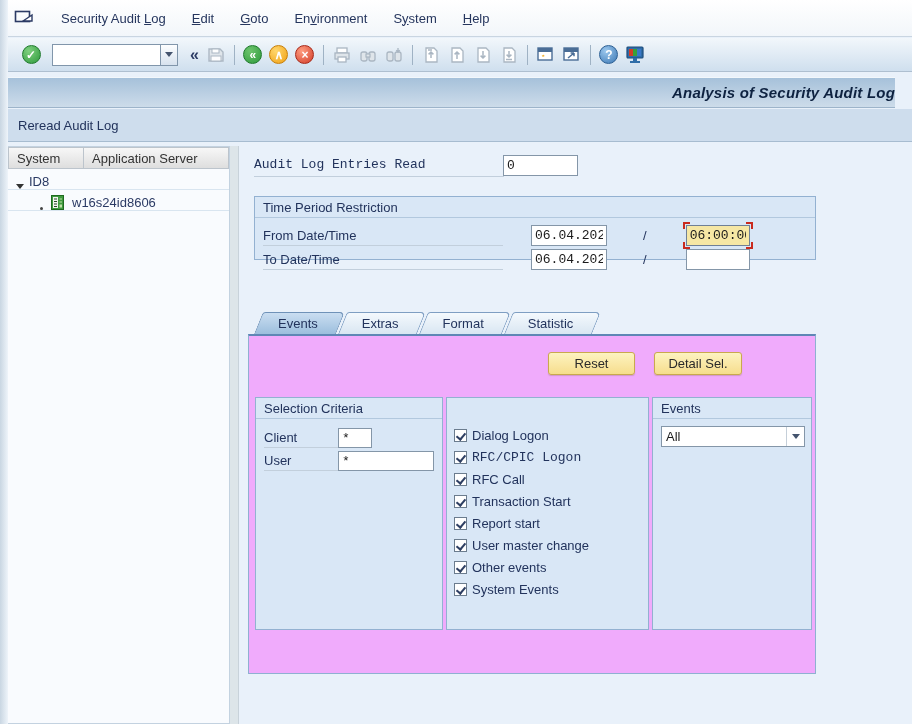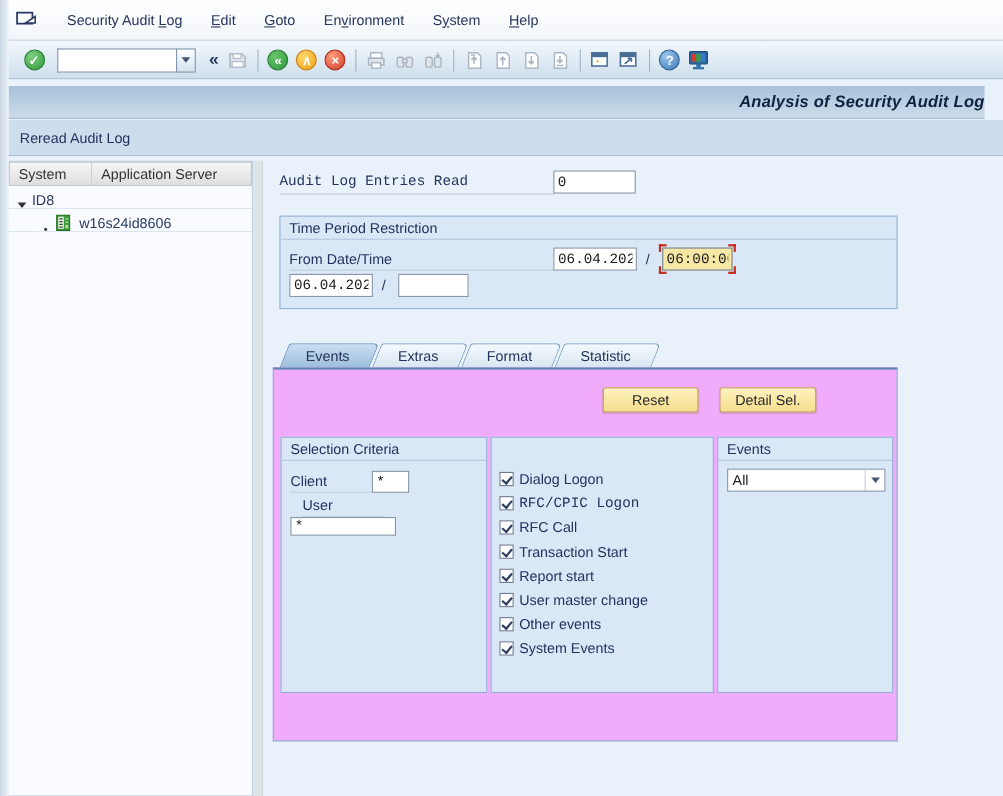--- a/index.html
+++ b/index.html
@@ -79,22 +79,22 @@
   input.val, .val-box { font-family:"Liberation Mono","DejaVu Sans Mono",monospace; font-size:13px;
     color:#1a1a1a; border:1px solid #8496a8; background:#fff; padding:0 3px; height:21px; }
   .readonly { background:#e3e9ef; color:#333; }
 
   .entries-label { position:absolute; left:14px; top:11px; width:250px; height:20px; }
   .entries-field { position:absolute; left:263px; top:9px; width:75px; }
 
   .groupbox { position:absolute; border:1px solid #93b1d1; background:#d9e7f6; }
   .gb-title { height:21px; display:flex; align-items:center; padding-left:8px; color:#22335c;
     border-bottom:1px solid #b2c8de; }
-  .gb-tpr { left:14px; top:50px; width:562px; height:85px; }
-  .tpr-row { position:absolute; left:8px; height:22px; display:flex; align-items:center; }
+  .gb-tpr { left:14px; top:50px; width:562px; height:64px; }
+  .tpr-row { position:absolute; left:8px; height:22px; display:flex; align-items:center;gap:28px; }
   .tpr-row .lbl { width:240px; height:21px; line-height:21px; border-bottom:1px solid #c2cfdc; }
   .tpr-row input.date { width:76px; }
   .slash { margin:0 8px; color:#22335c; }
   .focus-wrap { position:relative; padding:3px; }
   .focus-wrap::before { content:""; position:absolute; inset:0;
     background:
       linear-gradient(#c92a1e,#c92a1e) left 0 top 0/7px 2px,
       linear-gradient(#c92a1e,#c92a1e) left 0 top 0/2px 7px,
       linear-gradient(#c92a1e,#c92a1e) right 0 top 0/7px 2px,
       linear-gradient(#c92a1e,#c92a1e) right 0 top 0/2px 7px,
@@ -328,20 +328,21 @@
         <div class="gb-title">Time Period Restriction</div>
         <div class="tpr-row" style="top:27px;">
           <div class="lbl fieldlabel">From Date/Time</div>
           <input class="val date" value="06.04.2021" style="">
           <span class="slash">/</span>
           <span class="focus-wrap">
             <input class="val time focused" value="06:00:00" style="">
           </span>
         </div>
         <div class="tpr-row" style="top:51px;">
+          <div class="lbl fieldlabel">To Date/Time</div>
           <input class="val date" value="06.04.2021" style="">
           <span class="slash">/</span>
           <span style="padding:3px;">
             <input class="val time" value="" style="">
           </span>
         </div>
       </div>
 
       <div class="tabstrip">
         <div class="tab active">
@@ -361,21 +362,21 @@
       <div class="tabbody">
         <div class="sapbtn btn-reset">Reset</div>
         <div class="sapbtn btn-detail">Detail Sel.</div>
 
         <div class="groupbox gb-sel">
           <div class="gb-title">Selection Criteria</div>
           <div class="sc-row" style="top:29px;">
             <div class="lbl fieldlabel">Client</div>
             <input class="val star-s" value="*" style="">
           </div>
-          <div class="sc-row" style="top:52px;flex-direction:column;">
+          <div class="sc-row" style="top:52px;">
             <div class="lbl fieldlabel">User</div>
             <input class="val star-l" value="*" style="">
           </div>
         </div>
 
         <div class="groupbox gb-ac">
           <div class="cb-row" style="top:27px;">
             <div class="checkbox checked"></div>
             <span class="cb-label">Dialog Logon</span>
           </div>

